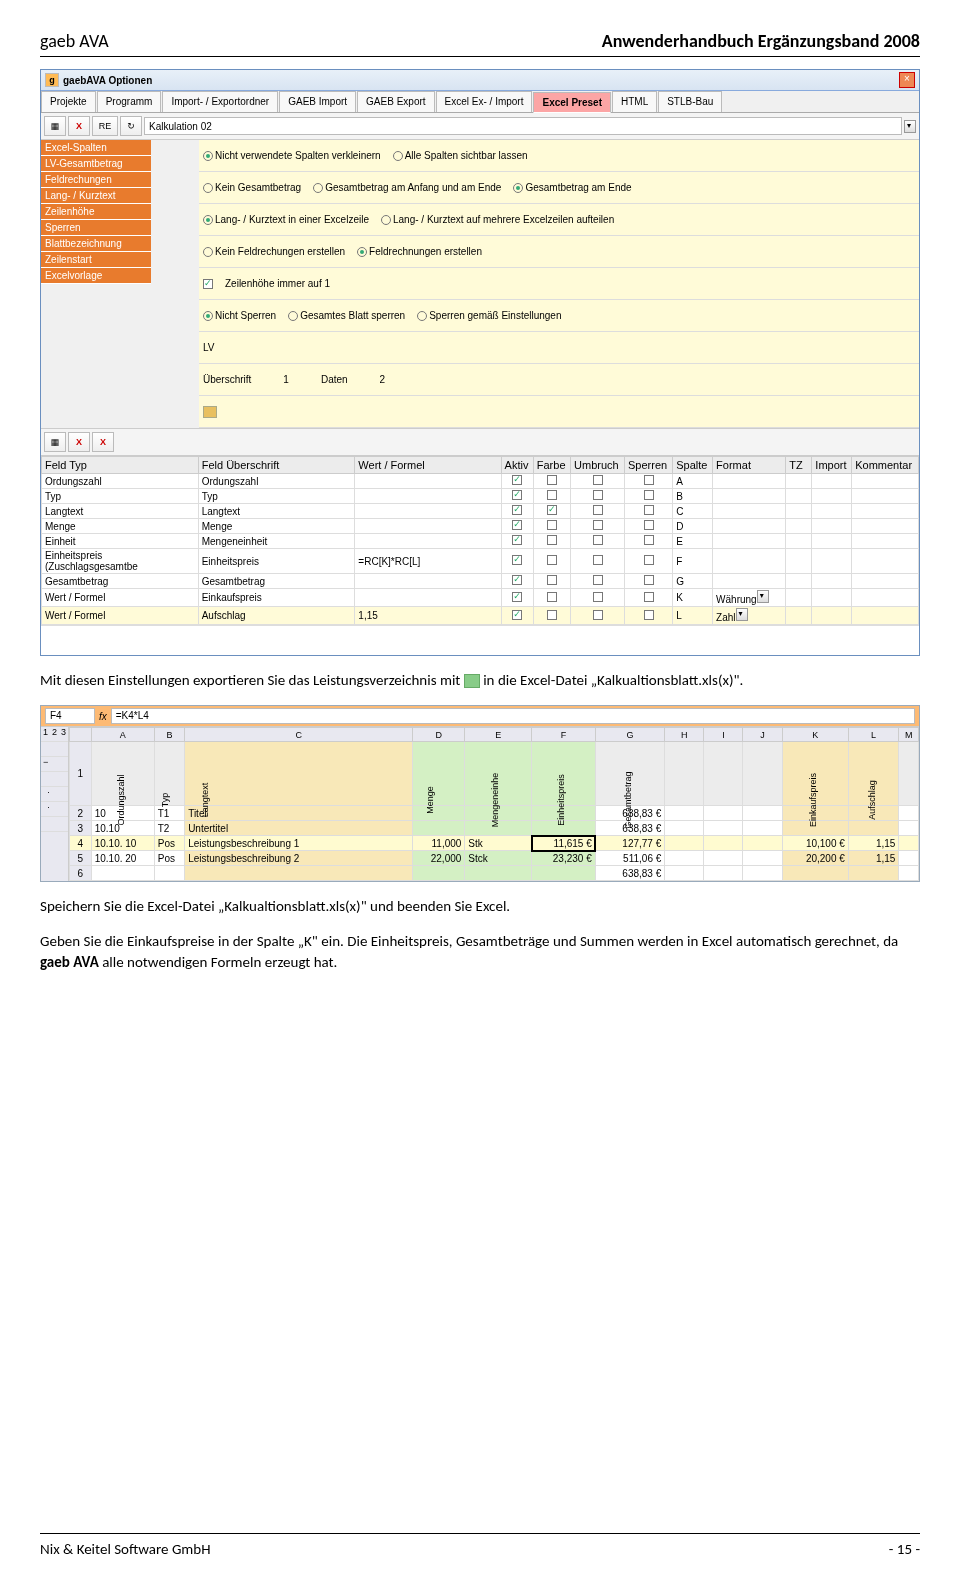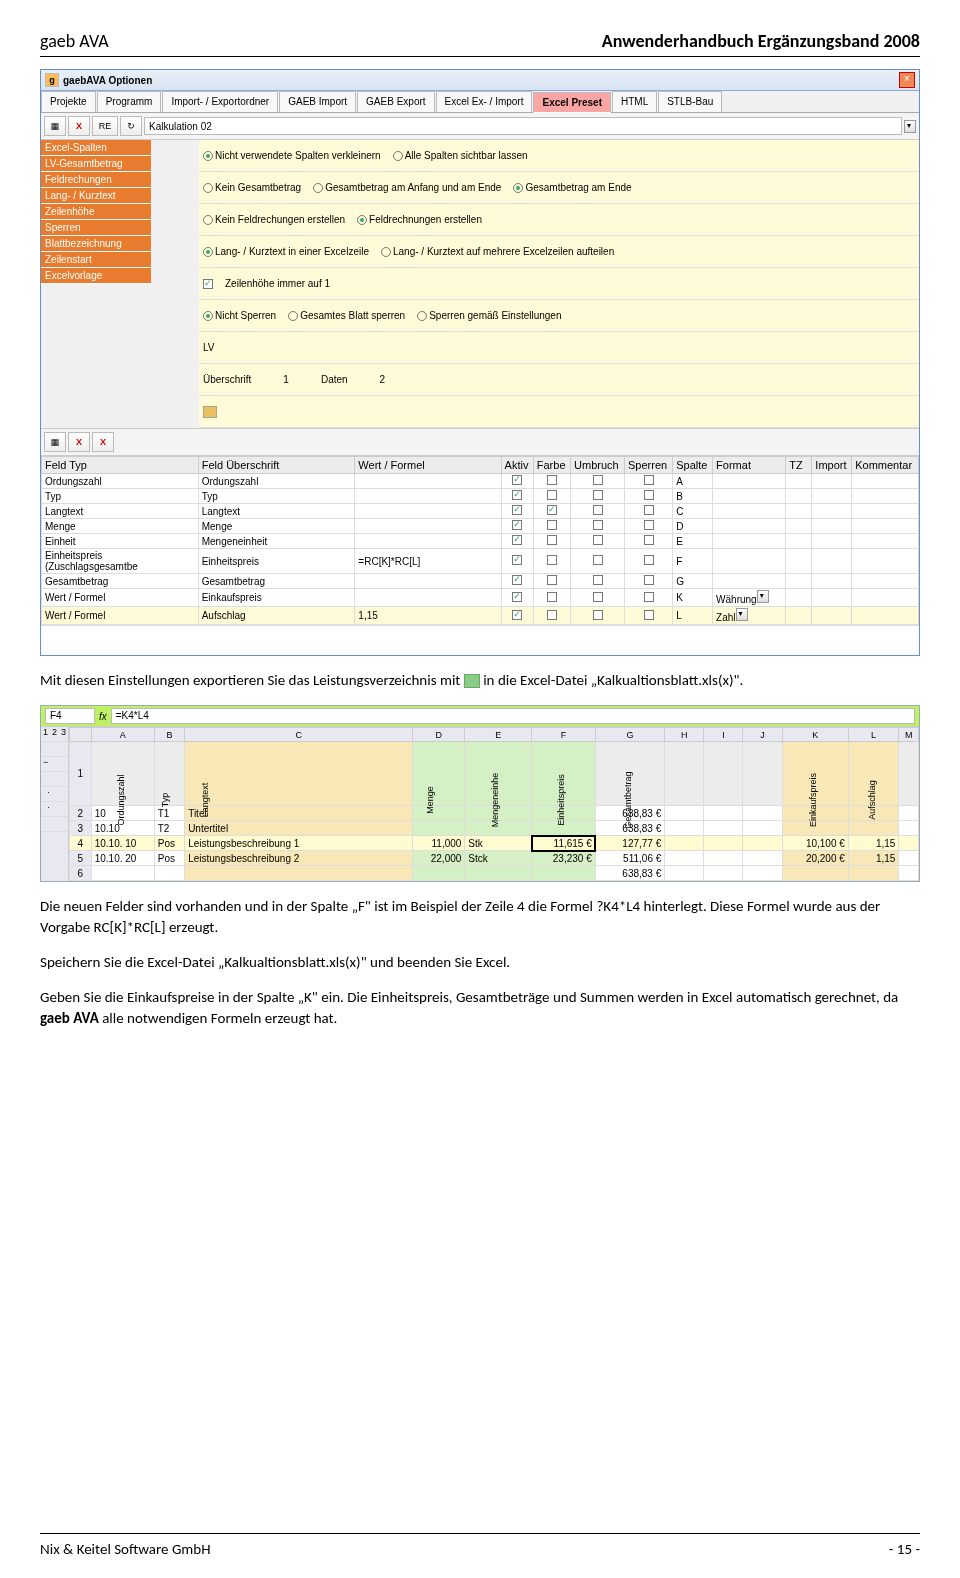--- a/index.html
+++ b/index.html
@@ -42,21 +42,21 @@
   .field-table td.chk-cell { text-align:center;}
   .dd { border:1px solid #999; height:13px; width:12px; background:linear-gradient(#fff,#ddd); display:inline-block; position:relative;}
   .dd::after{content:"▾"; font-size:8px; position:absolute; left:2px; top:0;}
 
   
   .body-text { font-size: 15px; line-height: 1.4; margin: 14px 0; }
   .inline-icon { display:inline-block; width:16px; height:14px; background:#8c8; border:1px solid #6a6; vertical-align:middle;}
 
   
   .excel { border:1px solid #9ab; font-family: Tahoma, Arial; font-size:10px; margin-bottom:12px;}
-  .fx-bar { display:flex; align-items:center; background:#bef264; border-bottom:1px solid #ccc; padding:2px 4px; gap:4px;}
+  .fx-bar { display:flex; align-items:center; background:#fdba74; border-bottom:1px solid #ccc; padding:2px 4px; gap:4px;}
   .namebox { border:1px solid #bbb; width:50px; padding:0 4px; height:16px; line-height:14px; background:#fff;}
   .fxcell { flex:1; border:1px solid #bbb; height:16px; line-height:14px; padding:0 4px; background:#fff;}
   .outline { display:flex;}
   .outline-col { width:28px; background:#e8e8f0; border-right:1px solid #ccc; font-size:9px;}
   .outline-col div { height:15px; text-align:center; border-bottom:1px solid #ddd;}
   .excel-grid { flex:1; }
   .excel-grid table { border-collapse:collapse; width:100%; font-size:10px;}
   .excel-grid th { background:#e8e8f0; border:1px solid #ccc; font-weight:normal; padding:1px; text-align:center; font-size:9px; height:14px;}
   .excel-grid td { border:1px solid #ddd; padding:0 3px; height:15px; text-align:right;}
   .excel-grid td.l { text-align:left;}
@@ -139,38 +139,38 @@
             </span>
             <span class="radio">
               <span class="rad"></span>
               <span>Gesamtbetrag am Anfang und am Ende</span>
             </span>
             <span class="radio">
               <span class="rad sel"></span>
               <span>Gesamtbetrag am Ende</span>
             </span>
           </div>
+        <div class="sval" id="sv3">
+            <span class="radio">
+              <span class="rad sel"></span>
+              <span>Lang- / Kurztext in einer Excelzeile</span>
+            </span>
+            <span class="radio">
+              <span class="rad"></span>
+              <span>Lang- / Kurztext auf mehrere Excelzeilen aufteilen</span>
+            </span>
+          </div>
         <div class="sval" id="sv2">
             <span class="radio">
               <span class="rad"></span>
               <span>Kein Feldrechungen erstellen</span>
             </span>
             <span class="radio">
               <span class="rad sel"></span>
               <span>Feldrechnungen erstellen</span>
-            </span>
-          </div>
-        <div class="sval" id="sv3">
-            <span class="radio">
-              <span class="rad sel"></span>
-              <span>Lang- / Kurztext in einer Excelzeile</span>
-            </span>
-            <span class="radio">
-              <span class="rad"></span>
-              <span>Lang- / Kurztext auf mehrere Excelzeilen aufteilen</span>
             </span>
           </div>
         <div class="sval">
             <span class="chk sel"></span>
             <span>Zeilenhöhe immer auf 1</span>
           </div>
         <div class="sval" id="sv5">
             <span class="radio">
               <span class="rad sel"></span>
               <span>Nicht Sperren</span>
@@ -492,21 +492,20 @@
                 <td class="col-orange"></td>
                 <td class="col-orange"></td>
                 <td></td>
               </tr>
             </tbody>
         </table>
       </div>
     </div>
   </div>
 
-  <p class="body-text">Die neuen Felder sind vorhanden und in der Spalte „F" ist im Beispiel der Zeile 4 die Formel ?K4*L4 hinterlegt. Diese Formel wurde aus der Vorgabe RC[K]*RC[L] erzeugt.</p>
   <p class="body-text">Speichern Sie die Excel-Datei „Kalkualtionsblatt.xls(x)" und beenden Sie Excel.</p>
   <p class="body-text">
     <span>Geben Sie die Einkaufspreise in der Spalte „K" ein. Die Einheitspreis, Gesamtbeträge und Summen werden in Excel automatisch gerechnet, da </span><b>gaeb AVA</b><span> alle notwendigen Formeln erzeugt hat.</span>
   </p>
 
   <div class="footer">
     <div class="footer-line"></div>
     <div class="footer-row">
       <span>Nix &amp; Keitel Software GmbH</span>
       <span>- 15 -</span>

